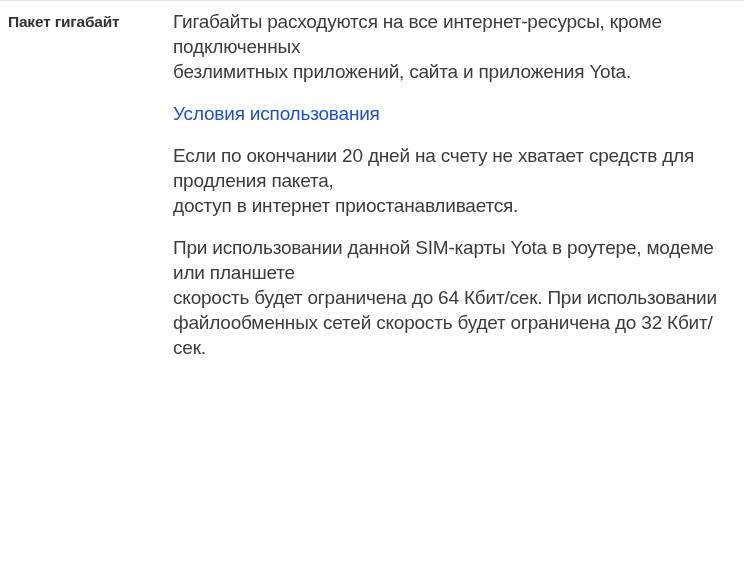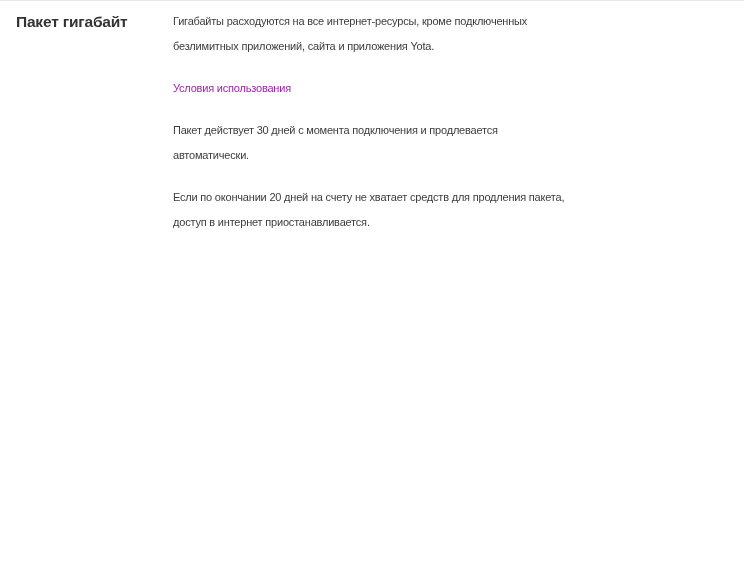--- a/index.html
+++ b/index.html
@@ -23,68 +23,69 @@
     border-top: 1px solid #e7e7e7;
     padding-top: 8px;
     box-sizing: border-box;
     width: 100%;
     height: 100%;
   }
   .term-col {
     flex: 0 0 173px;
     width: 173px;
     box-sizing: border-box;
-    padding-left: 16px;
+    padding-left: 8px;
   }
   .term-col h3 {
     margin: 0;
     font-size: 15.5px;
     font-weight: bold;
     line-height: 25px;
     letter-spacing: -0.2px;
     color: #333333;
   }
   .desc-col {
     flex: 1 1 auto;
     min-width: 0;
     padding-right: 4px;
   }
   .desc-col p {
     margin: 0 0 17px 0;
-    font-size: 11px;
+    font-size: 19px;
     line-height: 25px;
     letter-spacing: -0.2px;
     white-space: pre-line;
     color: #3c3c3c;
   }
   .desc-col p.subheading {
-    color: #a21caf;
+    color: #1d4ed8;
   }
 </style>
 </head>
 <body>
 
 <div class="page">
   <div class="spec-row">
 
     <div class="term-col">
       <h3>Пакет гигабайт</h3>
     </div>
 
     <div class="desc-col">
       <p>Гигабайты расходуются на все интернет-ресурсы, кроме подключенных
 безлимитных приложений, сайта и приложения Yota.</p>
 
 
       <p class="subheading">Условия использования</p>
 
-      <p>Пакет действует 30 дней с момента подключения и продлевается
-автоматически.</p>
 
 
       <p>Если по окончании 20 дней на счету не хватает средств для продления пакета,
 доступ в интернет приостанавливается.</p>
 
+      <p>При использовании данной SIM-карты Yota в роутере, модеме или планшете
+скорость будет ограничена до 64 Кбит/сек. При использовании
+файлообменных сетей скорость будет ограничена до 32 Кбит/сек.</p>
 
     </div>
 
   </div>
 </div>
 
 </body></html>

